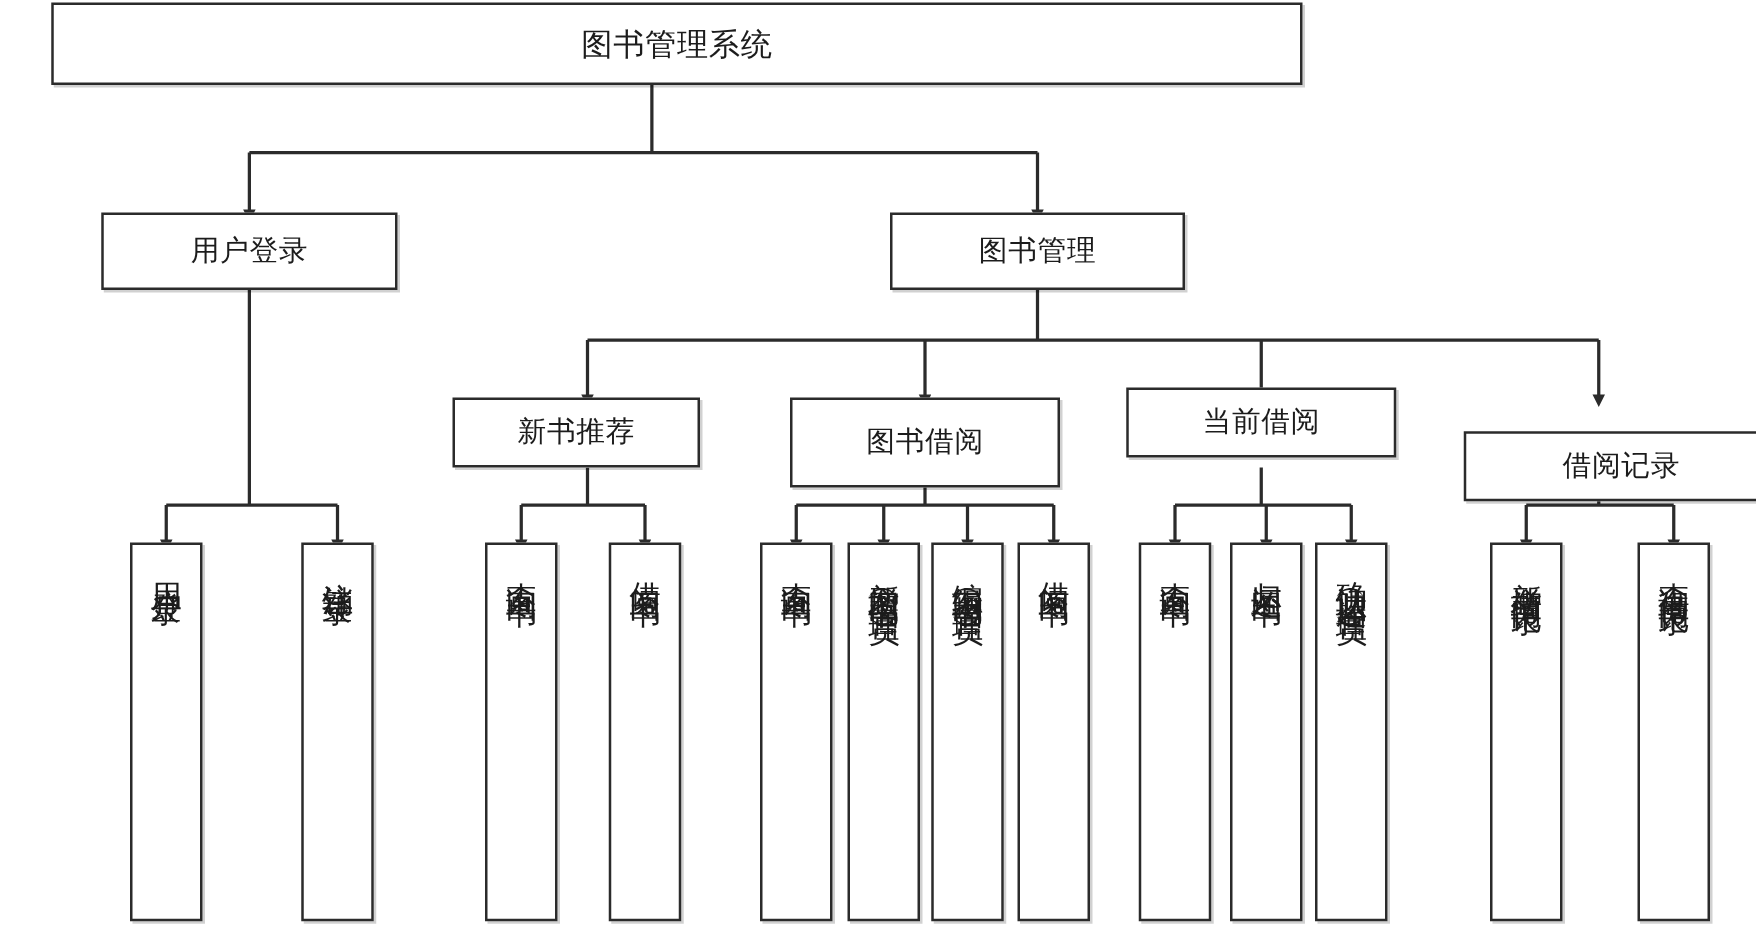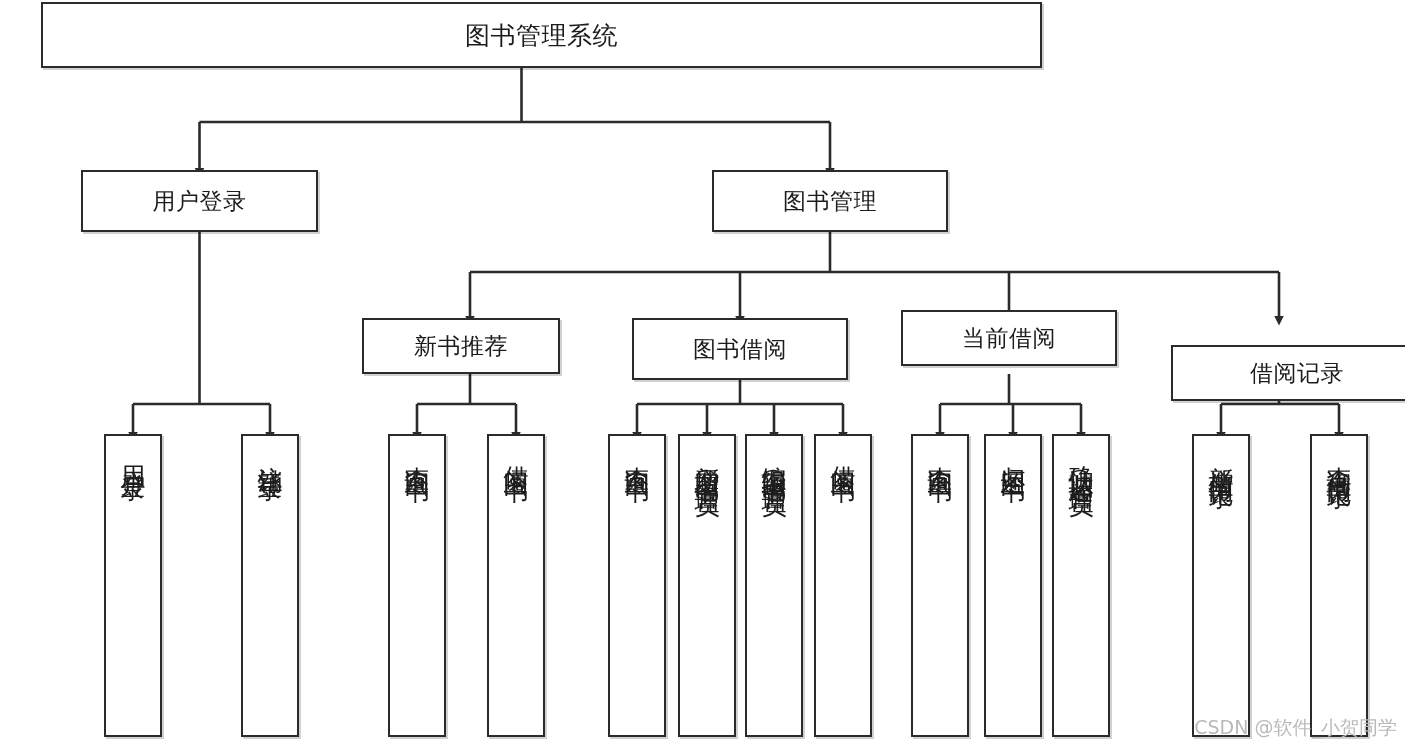--- a/index.html
+++ b/index.html
@@ -114,21 +114,21 @@
       </div>
       <div class="node-box level-2" style="left: 81px; top: 170px; width: 237px; height: 62px;">
         <span class="node-label">用户登录</span>
       </div>
       <div class="node-box level-2" style="left: 712px; top: 170px; width: 236px; height: 62px; align-items: center;">
         <span class="node-label">图书管理</span>
       </div>
       <div class="node-box level-3" style="left: 362px; top: 318px; width: 198px; height: 56px;">
         <span class="node-label">新书推荐</span>
       </div>
-      <div class="node-box level-3" style="left: 632px; top: 318px; width: 216px; height: 62px;">
+      <div class="node-box level-3" style="left: 632px; top: 318px; width: 216px; height: 72px;">
         <span class="node-label">图书借阅</span>
       </div>
       <div class="node-box level-3" style="left: 901px; top: 310px; width: 216px; height: 56px;">
         <span class="node-label">当前借阅</span>
       </div>
       <div class="node-box level-3" style="left: 1171px; top: 318px; width: 252px; height: 56px; margin-top: 27px;">
         <span class="node-label">借阅记录</span>
       </div>
       <div class="node-box level-leaf" style="left: 104px; top: 434px; width: 58px; height: 303px;">
         <span class="node-label">用户登录</span>
@@ -164,15 +164,14 @@
         <span class="node-label">确认归还（管理员）</span>
       </div>
       <div class="node-box level-leaf" style="left: 1192px; top: 434px; width: 58px; height: 303px;">
         <span class="node-label">新增借阅记录</span>
       </div>
       <div class="node-box level-leaf" style="left: 1310px; top: 434px; width: 58px; height: 303px;">
         <span class="node-label">查询借阅记录</span>
       </div>
     </div>
 
-  <div id="watermark">CSDN @软件_小贺同学</div>
 
 </div>
 
 </body></html>

